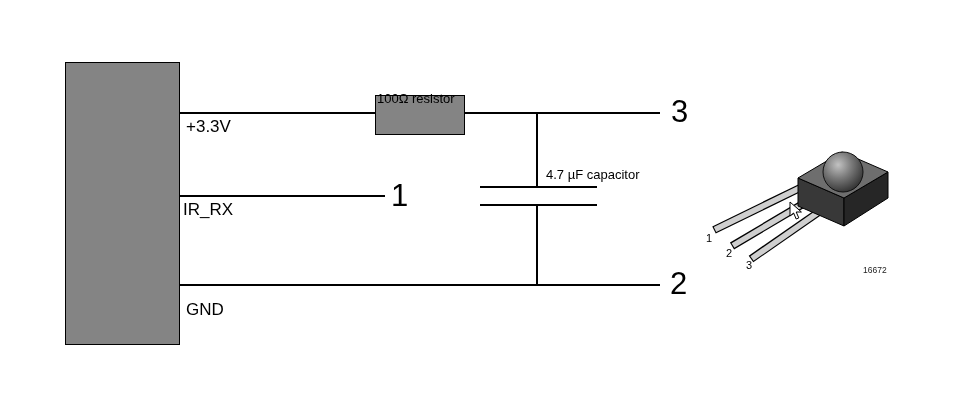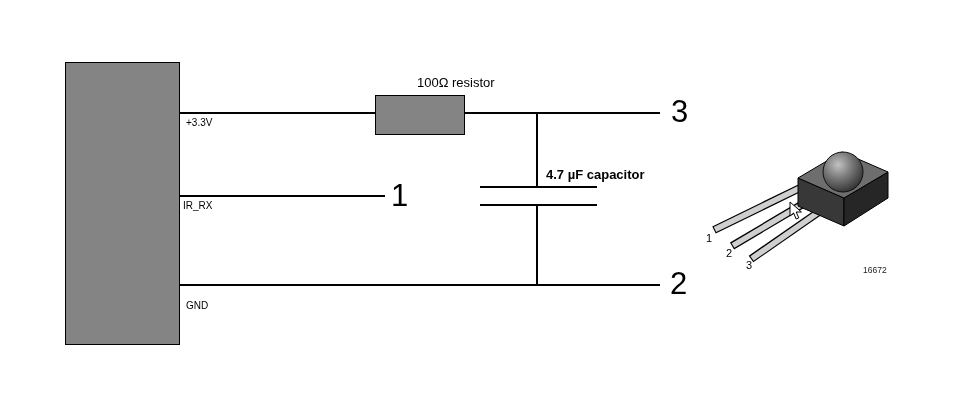--- a/index.html
+++ b/index.html
@@ -28,21 +28,21 @@
   .wire.v { width: 2px; }
   .resistor-body {
     position: absolute;
     left: 375px; top: 95px;
     width: 90px; height: 40px;
     background: #848484;
     border: 1px solid #000;
   }
   .lbl {
     position: absolute;
-    font-size: 10px;
+    font-size: 17px;
     white-space: nowrap;
   }
   .lbl.small { font-size: 13px; }
   .pin-num {
     position: absolute;
     font-size: 31px;
     line-height: 1;
     white-space: nowrap;
   }
   .component-svg {
@@ -56,33 +56,33 @@
 </style>
 </head>
 <body>
 
 <div class="stage">
 
   <div class="host-box"></div>
 
   <div class="wire h" style="left:180px; top:112px; width:480px;"></div>
   <div class="resistor-body"></div>
-  <div class="lbl small" style="left:377px; top:75px;margin-left:40px;">100Ω resistor</div>
+  <div class="lbl small" style="left:377px; top:91px;">100Ω resistor</div>
   <div class="lbl" style="left:186px; top:117px;">+3.3V</div>
   <div class="pin-num" style="left:671px; top:96px;">3</div>
 
   <div class="wire h" style="left:180px; top:195px; width:205px;"></div>
   <div class="lbl" style="left:183px; top:200px;">IR_RX</div>
   <div class="pin-num" style="left:391px; top:180px;">1</div>
 
   <div class="wire v" style="left:536px; top:112px; height:74px;"></div>
   <div class="wire h" style="left:480px; top:186px; width:117px;"></div>
   <div class="wire h" style="left:480px; top:204px; width:117px;"></div>
   <div class="wire v" style="left:536px; top:206px; height:80px;"></div>
-  <div class="lbl small" style="left:546px; top:167px;font-weight:bold;">4.7 µF capacitor</div>
+  <div class="lbl small" style="left:546px; top:167px;">4.7 µF capacitor</div>
 
   <div class="wire h" style="left:180px; top:284px; width:480px;"></div>
   <div class="lbl" style="left:186px; top:300px;">GND</div>
   <div class="pin-num" style="left:670px; top:268px;">2</div>
 
   <svg class="component-svg" viewBox="0 0 215 145">
     <defs>
       <radialGradient id="lensGrad" cx="38%" cy="32%" r="75%">
         <stop offset="0%" stop-color="#c2c2c2"></stop>
         <stop offset="45%" stop-color="#7a7a7a"></stop>

